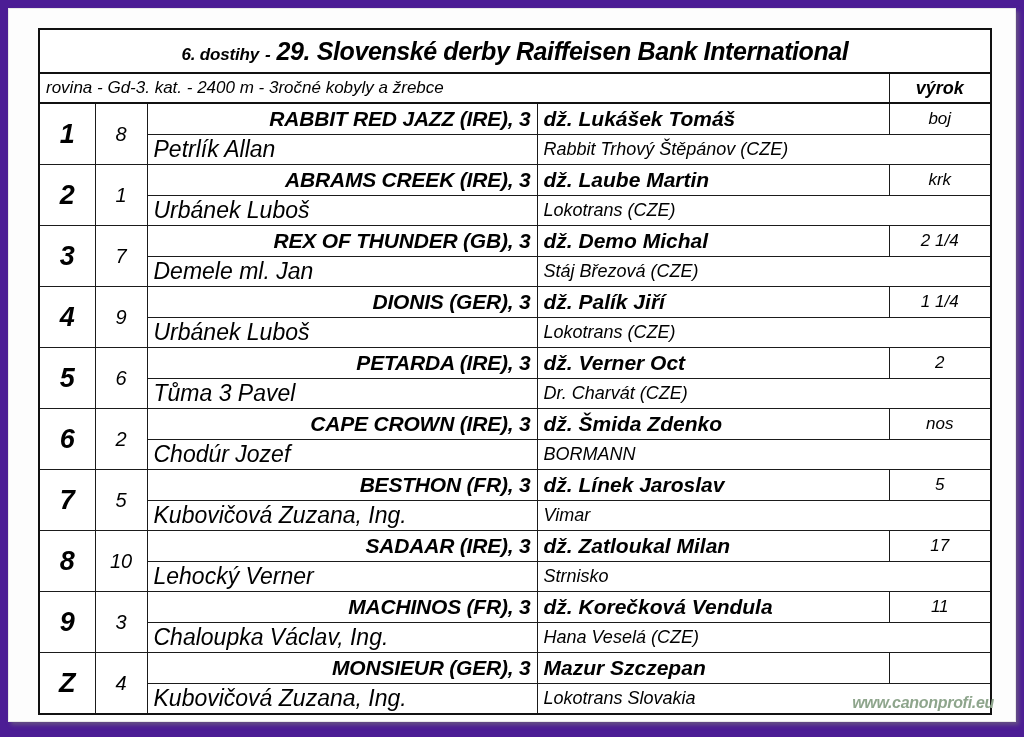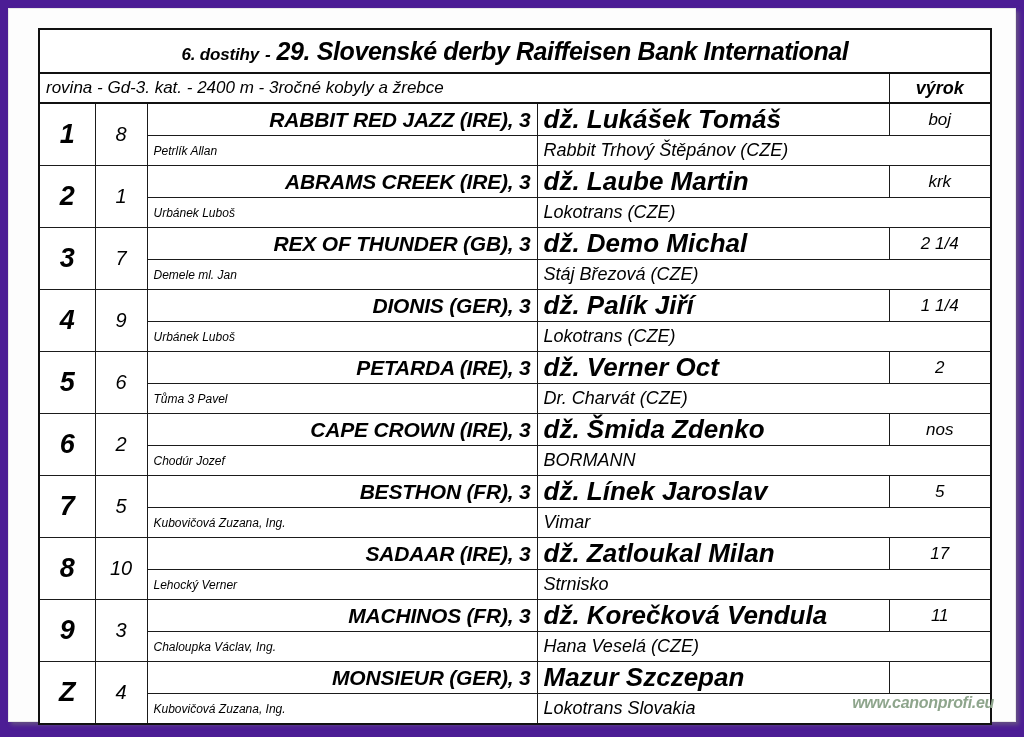--- a/index.html
+++ b/index.html
@@ -118,36 +118,36 @@
     height: 30px;
     font-size: 21px;
     font-weight: bold;
     font-style: italic;
     letter-spacing: -0.2px;
     text-align: right;
     padding-left: 9px;
   }
   .jockey-cell {
     height: 30px;
-    font-size: 26px;
+    font-size: 21px;
     font-weight: bold;
     font-style: italic;
     text-align: left;
     padding-left: 9px;
   }
   .verdict-cell {
     width: 102px;
     height: 30px;
     text-align: center;
     font-size: 17px;
     font-style: italic;
   }
   .trainer-cell {
     height: 29px;
-    font-size: 12px;
+    font-size: 23px;
     font-style: italic;
     text-align: left;
     padding-left: 9px;
   }
   .owner-cell {
     height: 29px;
     font-size: 18px;
     font-style: italic;
     text-align: left;
     padding-left: 9px;

